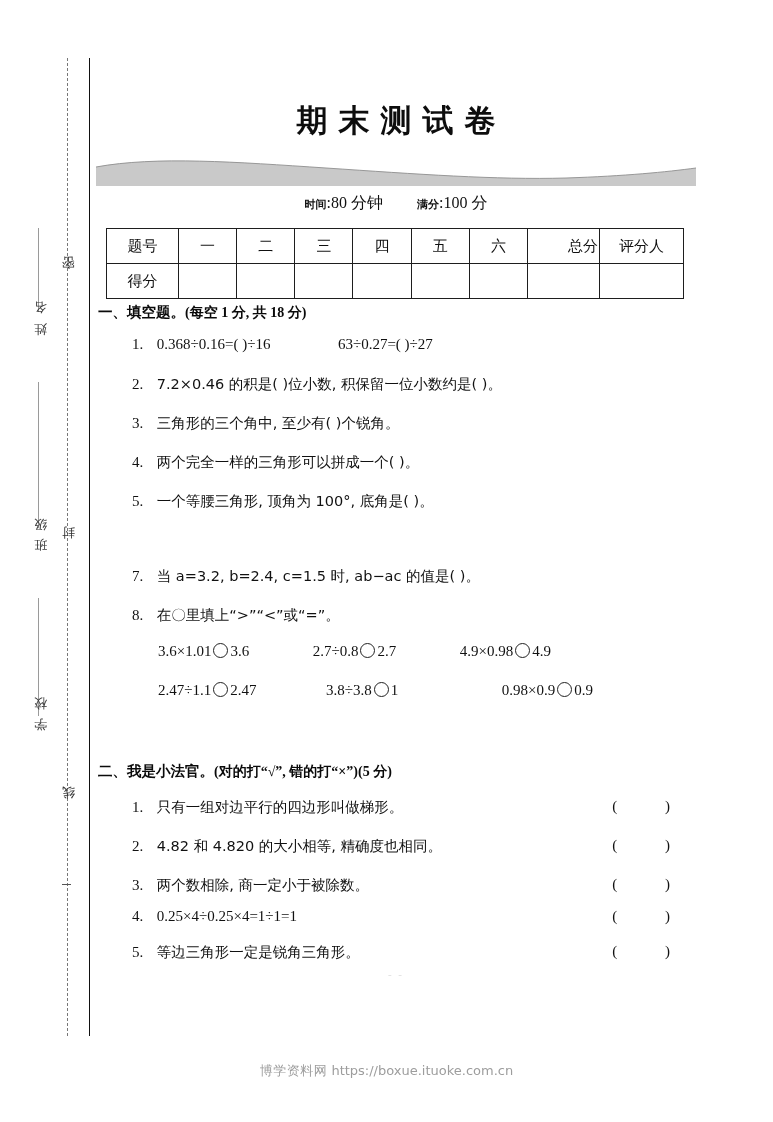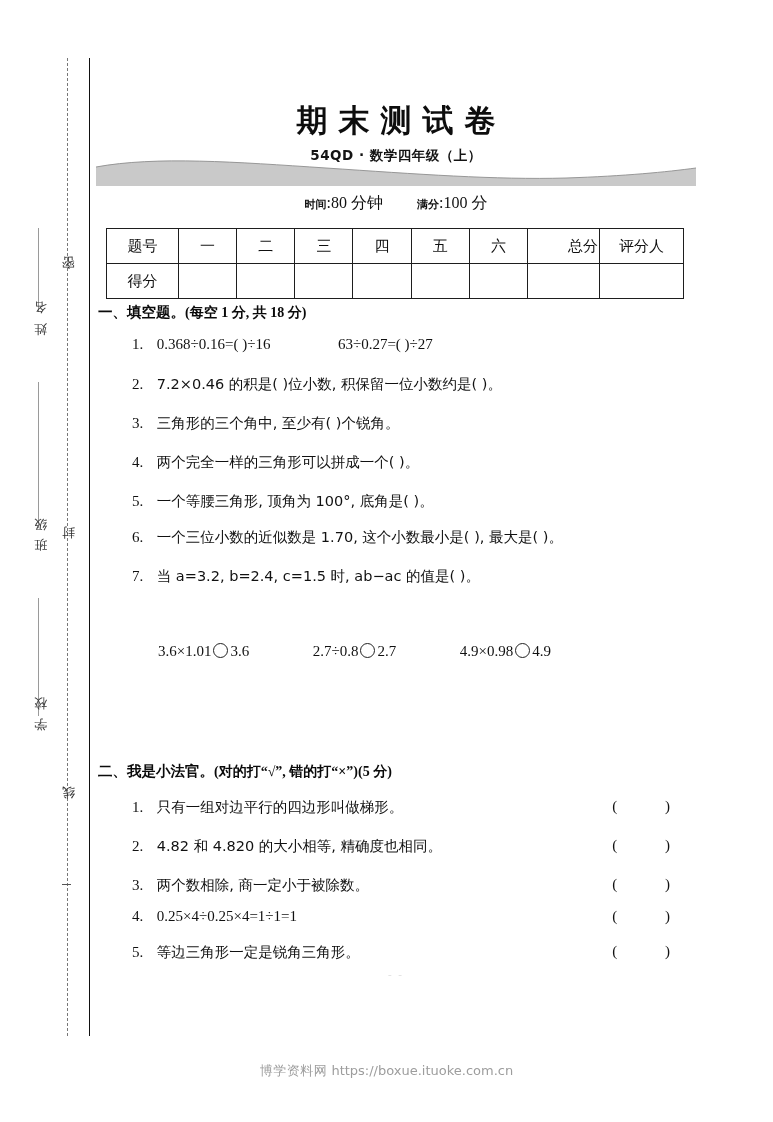--- a/index.html
+++ b/index.html
@@ -216,21 +216,20 @@
   <div class="seal-ruleline" style="top:382px; height:146px;"></div>
   <div class="seal-field" style="top:538px;">班 级</div>
   <div class="seal-ruleline" style="top:598px; height:118px;"></div>
   <div class="seal-field" style="top:718px;">学 校</div>
   <div class="seal-tick"></div>
 </div>
 
 <div id="page-body">
 
   <div id="exam-title">期末测试卷</div>
-  <div id="exam-subtitle">54QD · 数学四年级（上）</div>
 
   <div id="header-wave">
     <svg width="600" height="28" viewBox="0 0 600 28" preserveAspectRatio="none">
       <path d="M0,9 C60,-2 140,4 230,10 C320,16 400,22 470,20 C530,18 570,14 600,10 L600,28 L0,28 Z" fill="#c9c9c9"></path>
       <path d="M0,9 C60,-2 140,4 230,10 C320,16 400,22 470,20 C530,18 570,14 600,10" fill="none" stroke="#8f8f8f" stroke-width="0.9"></path>
     </svg>
   </div>
 
   <div id="exam-meta">
     <span class="cn">时间</span><span>:80 分钟</span><span class="gap"></span><span class="cn">满分</span><span>:100 分</span>
@@ -292,41 +291,48 @@
     <span style="display:inline-block; width:6px;"></span>
     <span class="cn">两个完全一样的三角形可以拼成一个(                )。</span>
   </div>
 
   <div class="q" style="left:36px; top:492px;">
     <span>5.</span>
     <span style="display:inline-block; width:6px;"></span>
     <span class="cn">一个等腰三角形, 顶角为 100°, 底角是(        )。</span>
   </div>
 
-  <div class="q" style="left:36px; top:528px;">
-    <span>6.</span>
-    <span style="display:inline-block; width:6px;"></span>
-    <span class="cn">一个三位小数的近似数是 1.70, 这个小数最小是(        ), 最大是(        )。</span>
-  </div>
 
   <div class="q" style="left:36px; top:567px;">
     <span>7.</span>
     <span style="display:inline-block; width:6px;"></span>
     <span class="cn">当 a=3.2, b=2.4, c=1.5 时, ab−ac 的值是(        )。</span>
   </div>
 
+  <div class="q" style="left:36px; top:606px;">
+    <span>8.</span>
+    <span style="display:inline-block; width:6px;"></span>
+    <span class="cn">在〇里填上“&gt;”“&lt;”或“=”。</span>
+  </div>
 
   <div class="q" style="left:62px; top:643px;">
     <span>3.6×1.01</span><span class="circ"></span><span>3.6</span>
     <span style="display:inline-block; width:56px;"></span>
     <span>2.7÷0.8</span><span class="circ"></span><span>2.7</span>
     <span style="display:inline-block; width:56px;"></span>
     <span>4.9×0.98</span><span class="circ"></span><span>4.9</span>
   </div>
 
+  <div class="q" style="left:62px; top:682px;">
+    <span>2.47÷1.1</span><span class="circ"></span><span>2.47</span>
+    <span style="display:inline-block; width:62px;"></span>
+    <span>3.8÷3.8</span><span class="circ"></span><span>1</span>
+    <span style="display:inline-block; width:96px;"></span>
+    <span>0.98×0.9</span><span class="circ"></span><span>0.9</span>
+  </div>
 
 
   <div class="section-heading" style="left:2px; top:762px;">
     <span>二、我是小法官。</span><span class="pts">(对的打“√”, 错的打“×”)(5 分)</span>
   </div>
 
   <div class="q" style="left:36px; top:798px; width:564px;">
     <span>1.</span>
     <span style="display:inline-block; width:6px;"></span>
     <span class="cn">只有一组对边平行的四边形叫做梯形。</span>

